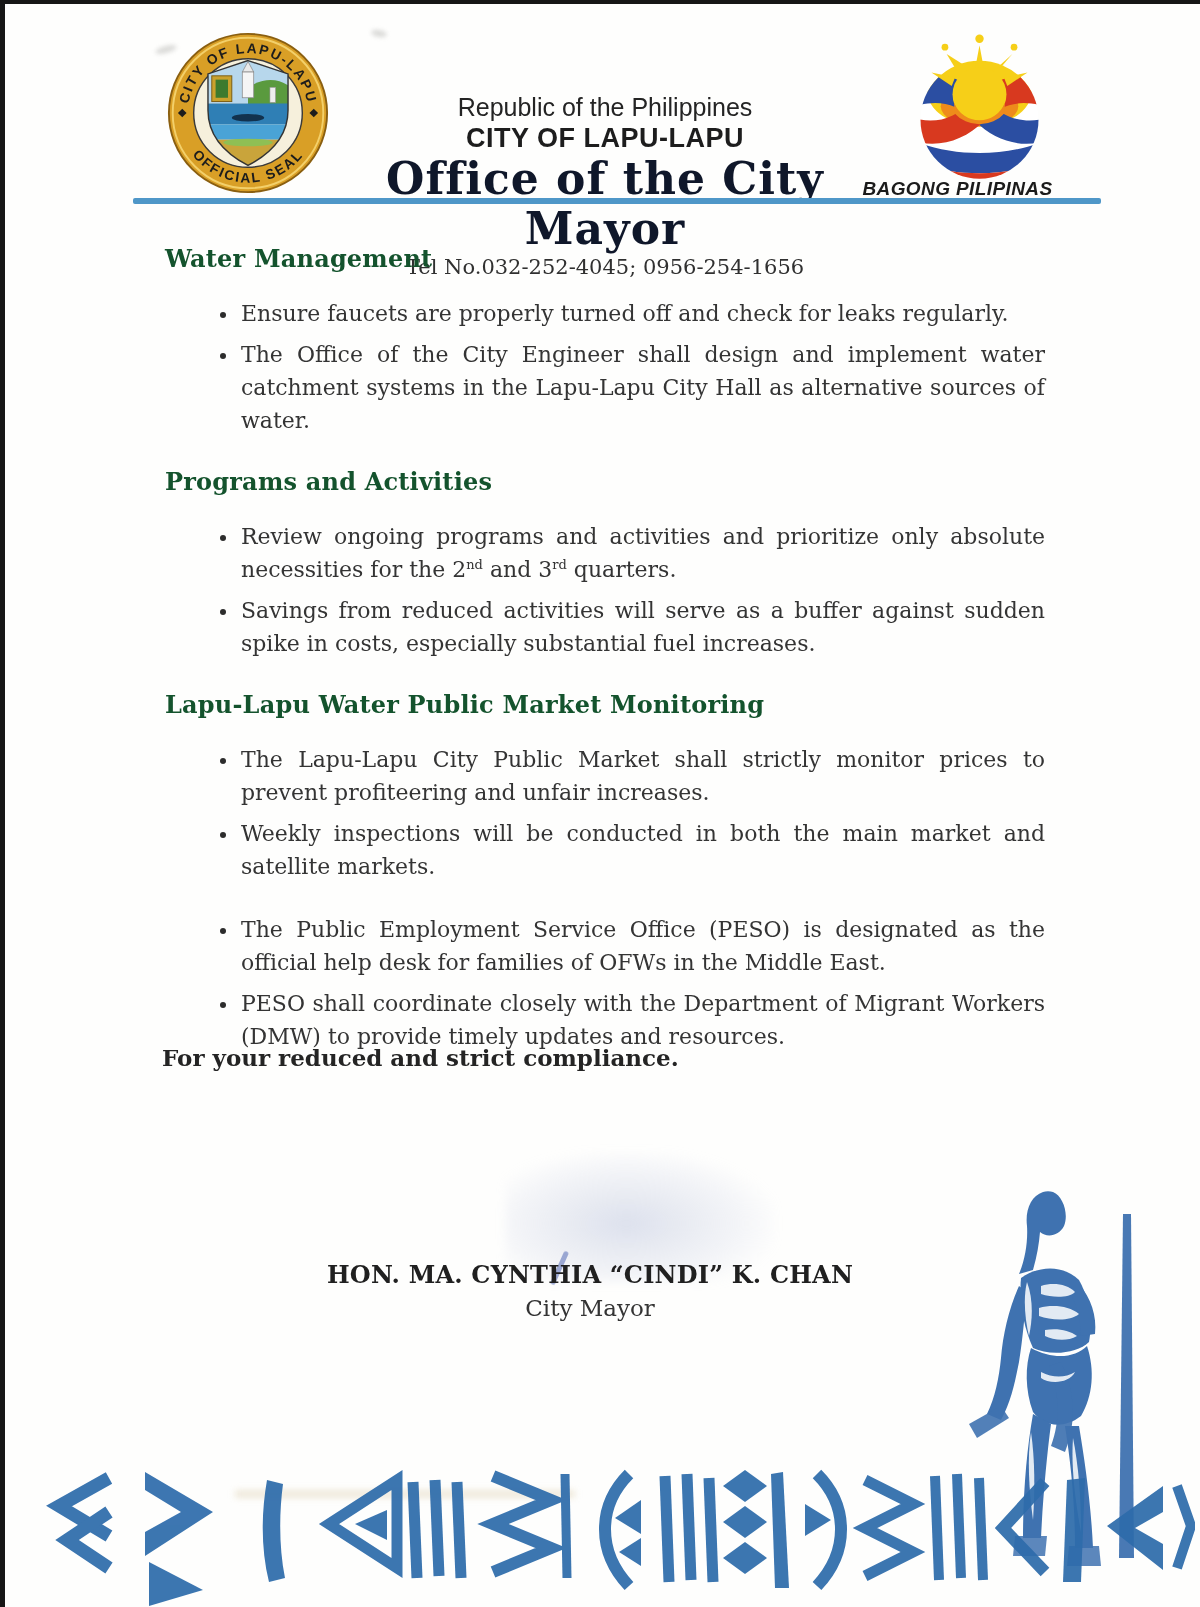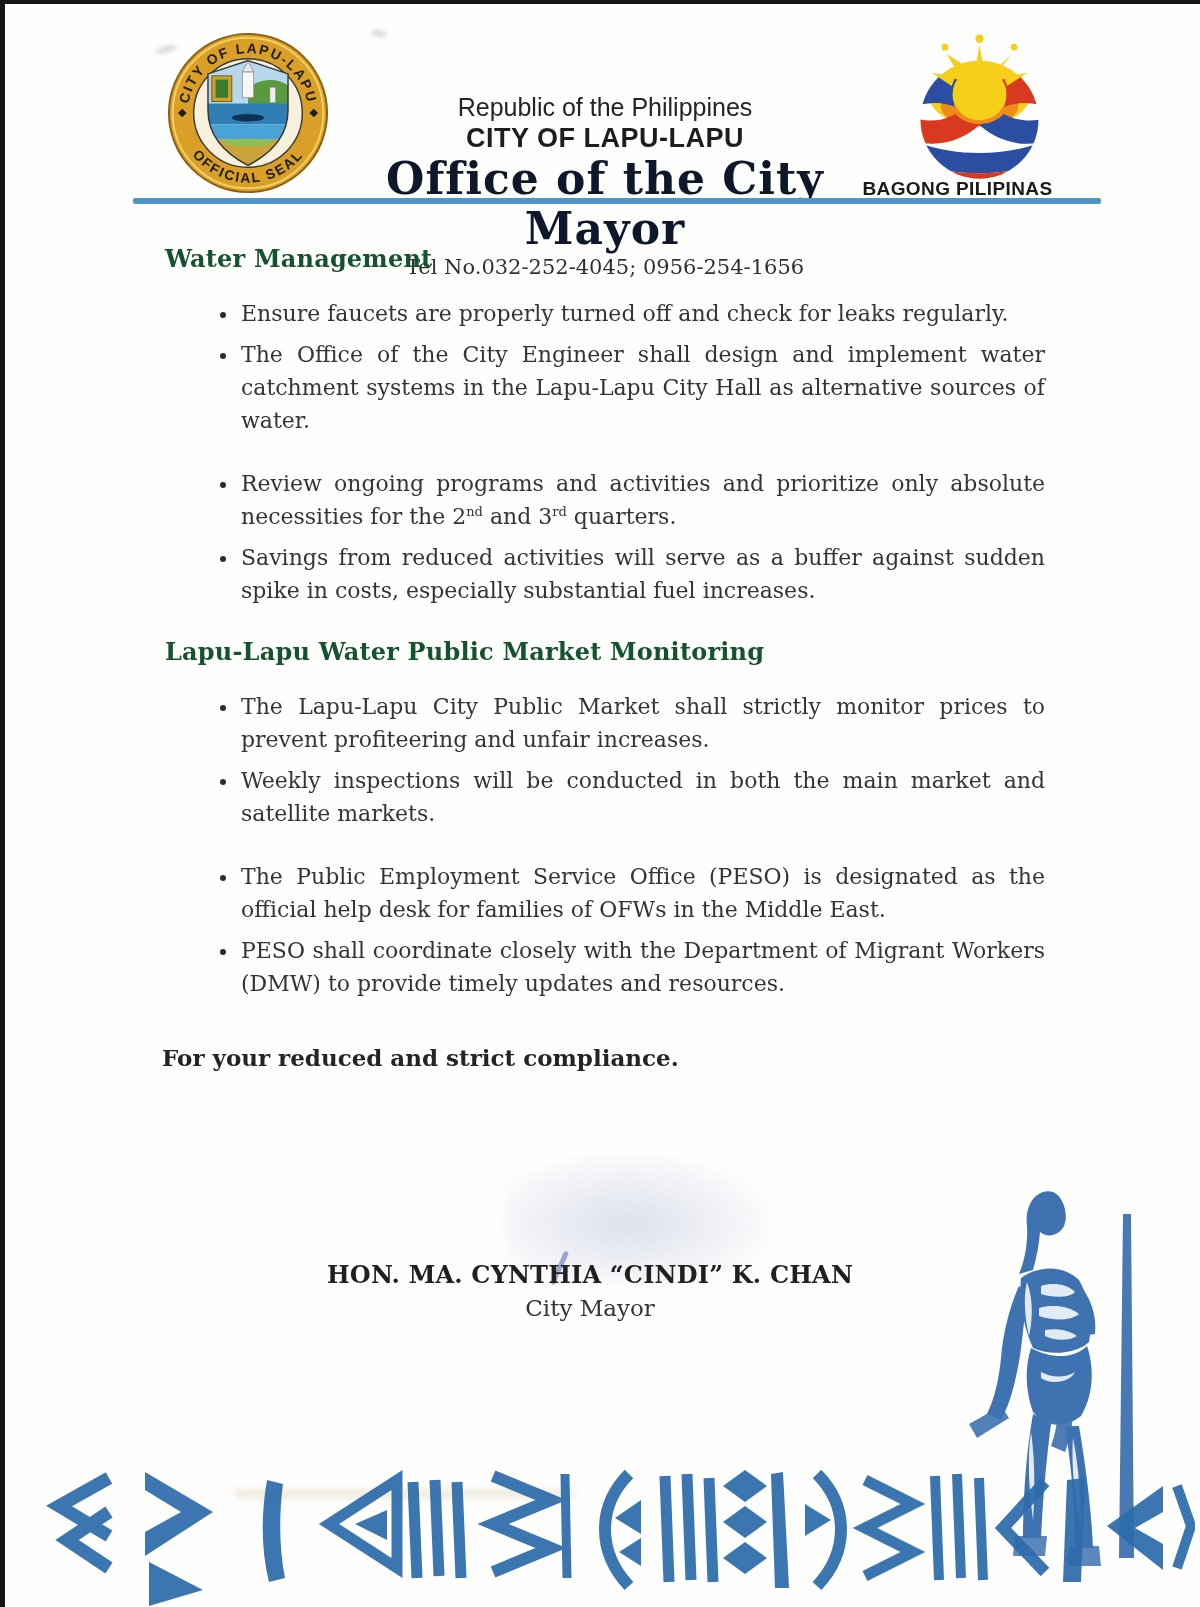--- a/index.html
+++ b/index.html
@@ -11,21 +11,21 @@
   }
   
   .seal-wrap{position:absolute;left:158px;top:28px;width:170px;height:162px;}
   .hdr-center{position:absolute;left:320px;top:52px;width:560px;text-align:center;margin-top:36px;}
   .hdr-republic{font-family:"Liberation Sans",sans-serif;font-size:25px;color:#242424;line-height:30px;}
   .hdr-city{font-family:"Liberation Sans",sans-serif;font-size:27px;font-weight:bold;color:#1d1d1d;line-height:32px;letter-spacing:.5px;}
   .hdr-office{font-family:"DejaVu Serif",serif;font-size:44px;font-weight:bold;color:#0f172a;line-height:50px;letter-spacing:1px;}
   .hdr-tel{font-size:21px;color:#303030;line-height:26px;}
   .logo-wrap{position:absolute;left:872px;top:28px;width:205px;height:150px;}
   .logo-caption{position:absolute;left:845px;top:174px;width:215px;text-align:center;
-    font-family:"Liberation Sans",sans-serif;font-weight:bold;
+    font-family:"Liberation Sans",sans-serif;font-weight:bold;font-style:italic;
     font-size:19px;letter-spacing:.4px;color:#1b1b1b;}
   .hdr-rule{position:absolute;left:128px;top:194px;width:968px;height:6px;background:#4f97c8;border-radius:2px;}
   
   .doc-body{position:absolute;left:158px;top:224px;width:882px;}
   .sec-heading{font-size:24px;font-weight:bold;color:#14532d;margin:16px 0 24px 2px;letter-spacing:.2px;}
   ul.bullets{list-style:disc outside;margin:0 0 30px 0;padding:0 0 0 76px;}
   ul.bullets li{
     font-size:22px;line-height:33px;text-align:justify;color:#343434;
     margin:8px 0 5px 0;padding-left:2px;
   }
@@ -136,20 +136,21 @@
   <div class="logo-caption">BAGONG PILIPINAS</div>
 
   <div class="hdr-rule"></div>
 
   <div class="doc-body">
       <div class="sec-heading">Water Management</div>
       <ul class="bullets">
         <li>Ensure faucets are properly turned off and check for leaks regularly.</li>
         <li>The Office of the City Engineer shall design and implement water catchment systems in the Lapu-Lapu City Hall as alternative sources of water.</li>
       </ul>
+      <div class="sec-heading">Programs and Activities</div>
       <ul class="bullets">
         <li>Review ongoing programs and activities and prioritize only absolute necessities for the 2<sup>nd</sup> and 3<sup>rd</sup> quarters.</li>
         <li>Savings from reduced activities will serve as a buffer against sudden spike in costs, especially substantial fuel increases.</li>
       </ul>
       <div class="sec-heading">Lapu-Lapu Water Public Market Monitoring</div>
       <ul class="bullets">
         <li>The Lapu-Lapu City Public Market shall strictly monitor prices to prevent profiteering and unfair increases.</li>
         <li>Weekly inspections will be conducted in both the main market and satellite markets.</li>
       </ul>
       <ul class="bullets">

